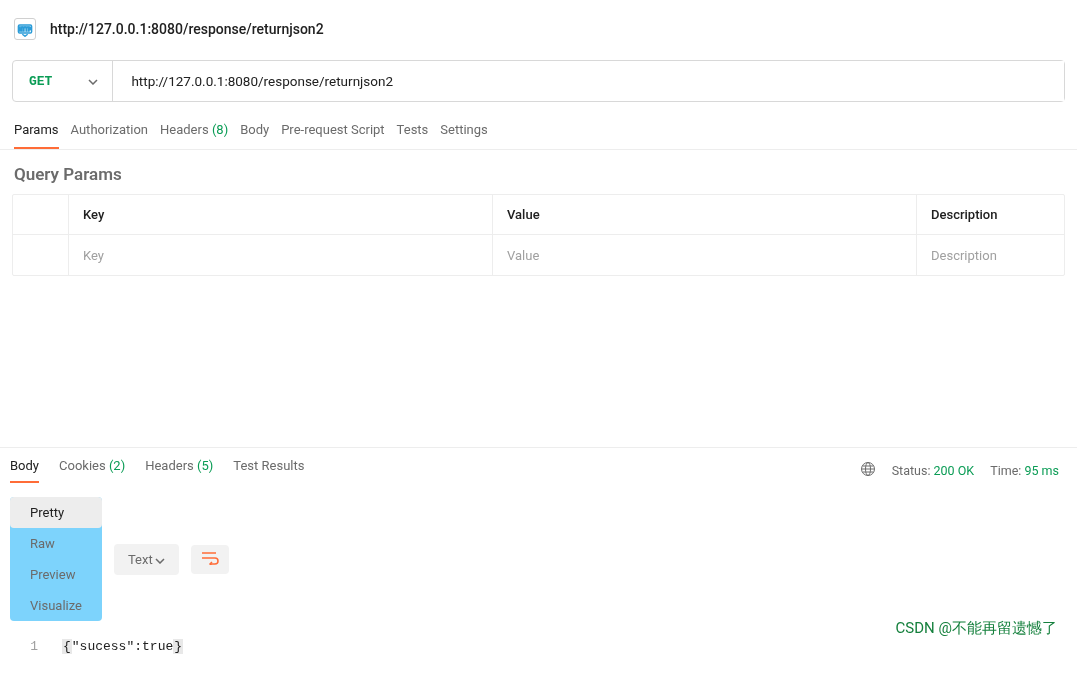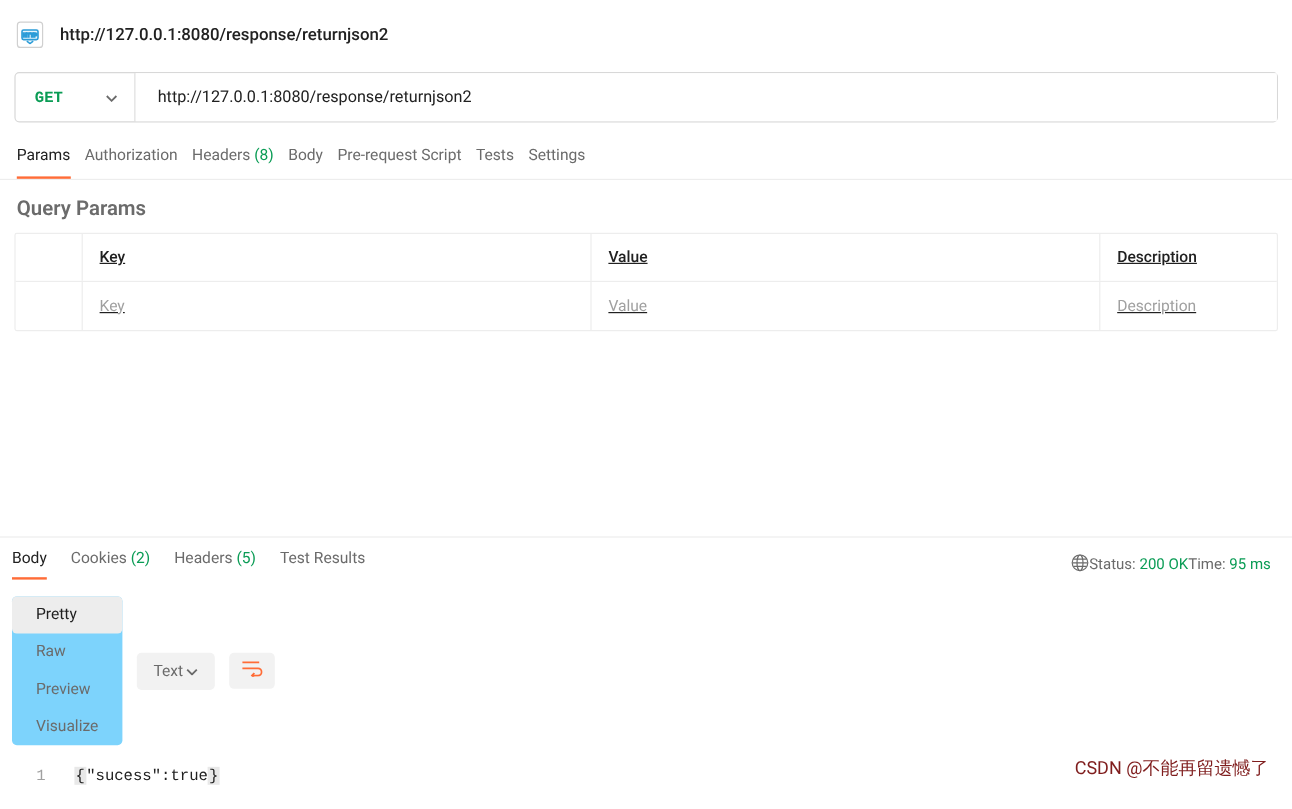--- a/index.html
+++ b/index.html
@@ -109,21 +109,20 @@
       border-bottom: 1px solid #ededed;
       height: 40px;
     }
     .params-row:last-child { border-bottom: none; }
     .params-cell {
       display: flex;
       align-items: center;
       padding: 0 14px;
       border-right: 1px solid #ededed;
       font-size: 13px;
-      text-decoration: underline;
     }
     .params-cell:last-child { border-right: none; }
     .col-handle { width: 56px; }
     .col-key { width: 424px; }
     .col-value { width: 424px; }
     .col-desc { flex: 1; }
     .params-header { color: #212121; font-weight: 500; }
     .params-input .placeholder { color: #a0a0a0; }
     .params-input { cursor: text; }
     
@@ -151,20 +150,21 @@
       font-size: 13px;
     }
     .response-tab.active {
       color: #212121;
       border-bottom: 2px solid #ff6c37;
     }
     .response-meta {
       margin-left: auto;
       display: flex;
       align-items: center;
+      gap: 16px;
       color: #6b6b6b;
       padding-right: 8px;
       justify-content: flex-end;
     }
     .globe-icon { color: #6b6b6b; }
     .meta-item { font-size: 12.5px; }
     .meta-value { color: #0a9c55; }
     
     
     .body-toolbar {
@@ -226,23 +226,23 @@
       color: #a0a0a0;
       width: 28px;
       text-align: right;
     }
     .code-content { color: #212121; white-space: pre; }
     .code-content .brace { background: #e8e8e8; padding: 0 1px; }
     
     
     .watermark {
       position: absolute;
-      bottom: 24px;
+      bottom: 36px;
       right: 20px;
-      color: #7f1d1d;
+      color: #15803d;
       font-size: 15px;
       pointer-events: none;
     }
   </style>
 </head>
 <body>
 
 <div class="request-header">
   <span class="http-icon">
     <svg viewBox="0 0 24 24" fill="none" stroke="#2b9cd8" stroke-width="2">

